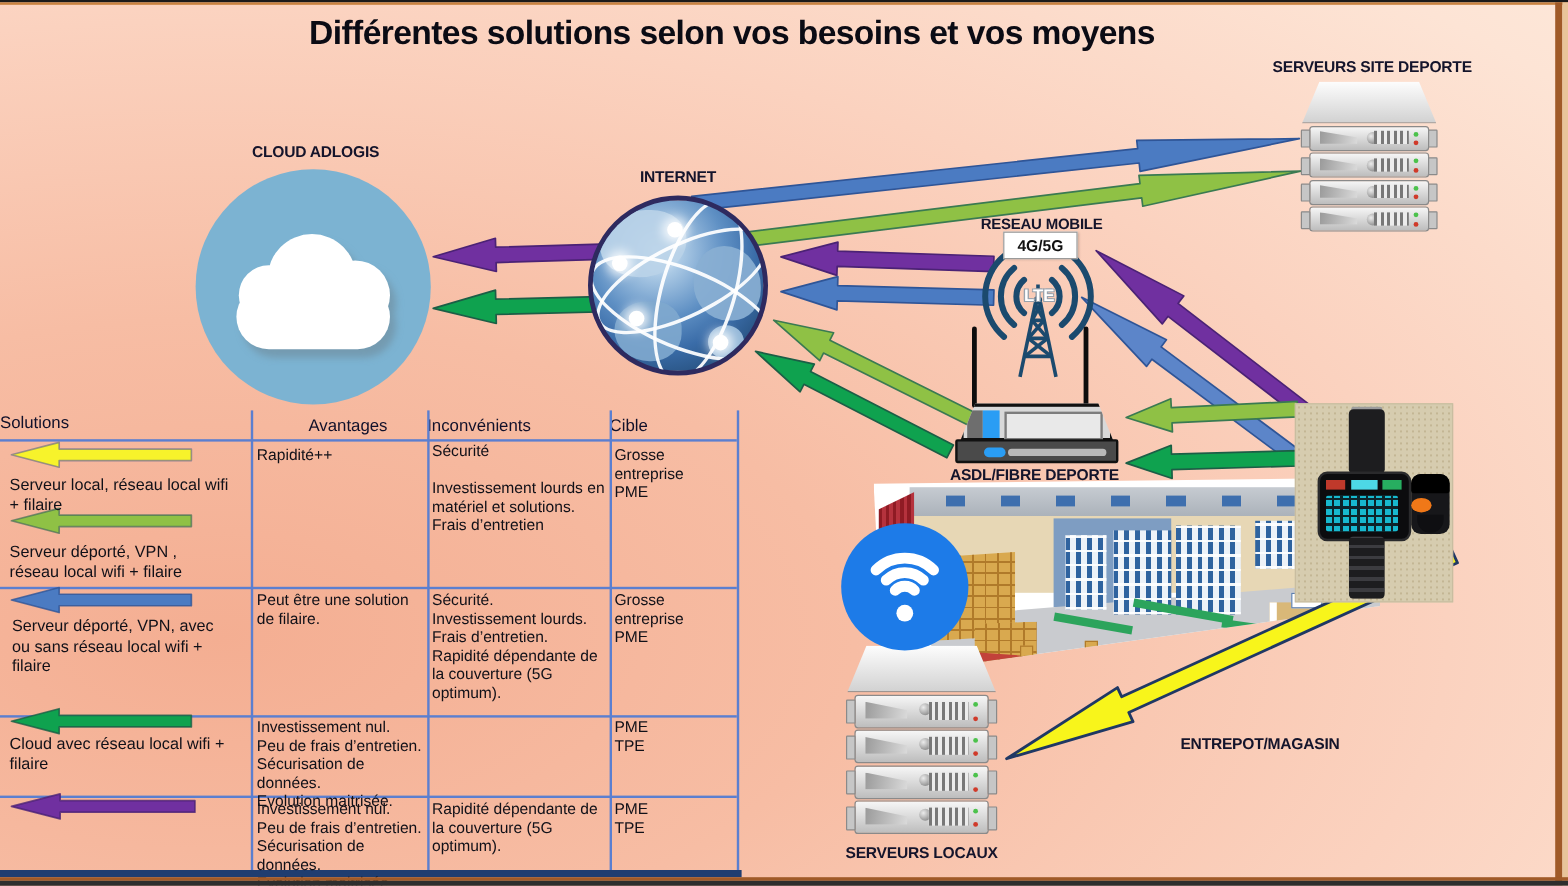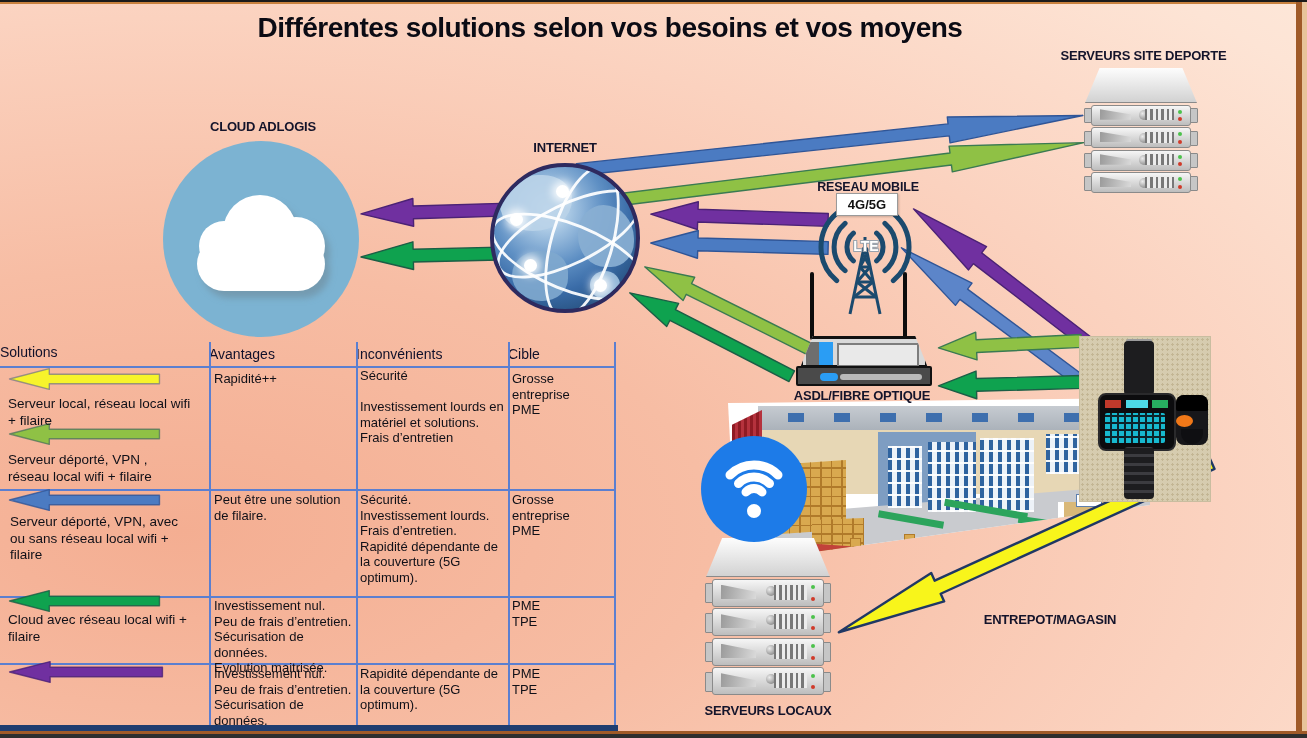--- a/index.html
+++ b/index.html
@@ -391,26 +391,26 @@
     <div class="scanner"></div>
     <div class="scan-btn"></div>
   </div>
 
   <div class="lbl" style="left:178px;top:119px;width:170px;">CLOUD ADLOGIS</div>
   <div class="lbl" style="left:505px;top:140px;width:120px;">INTERNET</div>
   <div class="lbl" style="left:1051px;top:48px;width:185px;">SERVEURS SITE DEPORTE</div>
   <div class="lbl" style="left:798px;top:180px;width:140px;font-size:12.5px;">RESEAU MOBILE</div>
   <div class="abs badge-4g">4G/5G</div>
   <div class="abs lte">LTE</div>
-  <div class="lbl" style="left:778px;top:388px;width:168px;">ASDL/FIBRE OPTIQUE</div>
+  <div class="lbl" style="left:778px;top:388px;width:168px;">ASDL/FIBRE DEPORTE</div>
   <div class="lbl" style="left:970px;top:612px;width:160px;">ENTREPOT/MAGASIN</div>
   <div class="lbl" style="left:688px;top:703px;width:160px;">SERVEURS LOCAUX</div>
 
   <div class="thead" style="left:0;top:344px;width:209px;">Solutions</div>
-  <div class="thead" style="left:209px;top:346px;width:147px;">Avantages</div>
+  <div class="thead" style="left:209px;top:346px;width:147px;padding-left:48px;">Avantages</div>
   <div class="thead" style="left:356px;top:346px;width:152px;">Inconvénients</div>
   <div class="thead" style="left:508px;top:346px;width:106px;">Cible</div>
 
   <div class="vline" style="left:209px;top:342px;height:388px;"></div>
   <div class="vline" style="left:356px;top:342px;height:388px;"></div>
   <div class="vline" style="left:508px;top:342px;height:388px;"></div>
   <div class="vline" style="left:614px;top:342px;height:388px;"></div>
   <div class="hline" style="left:0;top:366px;width:614px;"></div>
   <div class="hline" style="left:0;top:489px;width:614px;"></div>
   <div class="hline" style="left:0;top:596px;width:614px;"></div>

